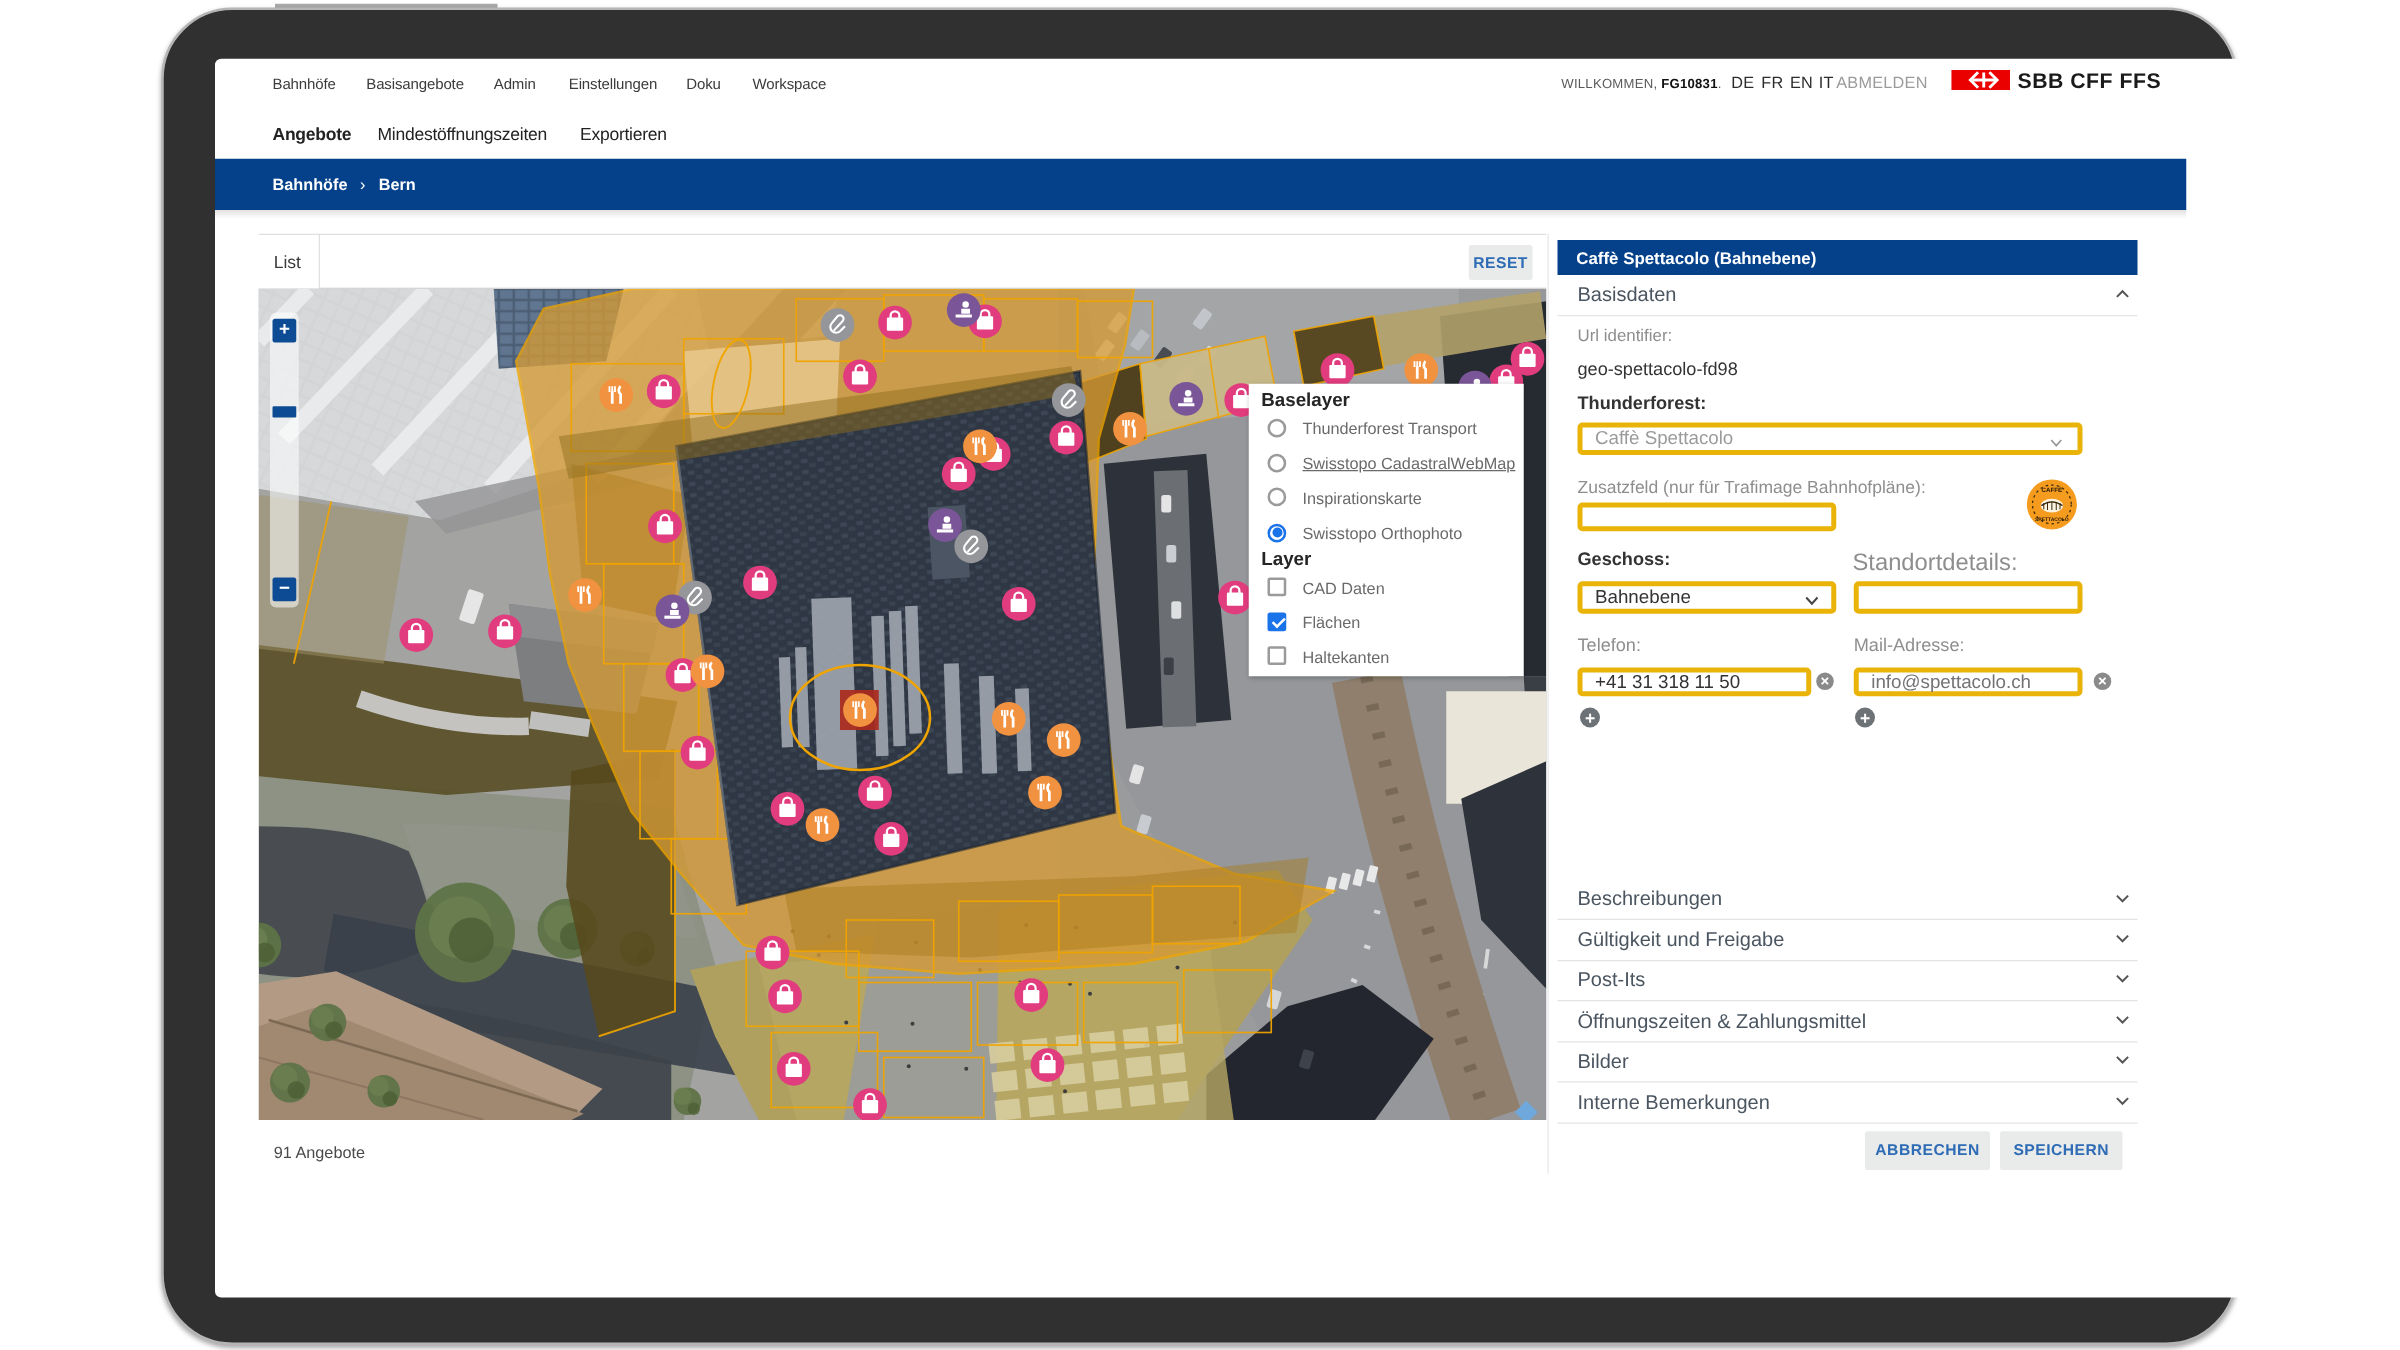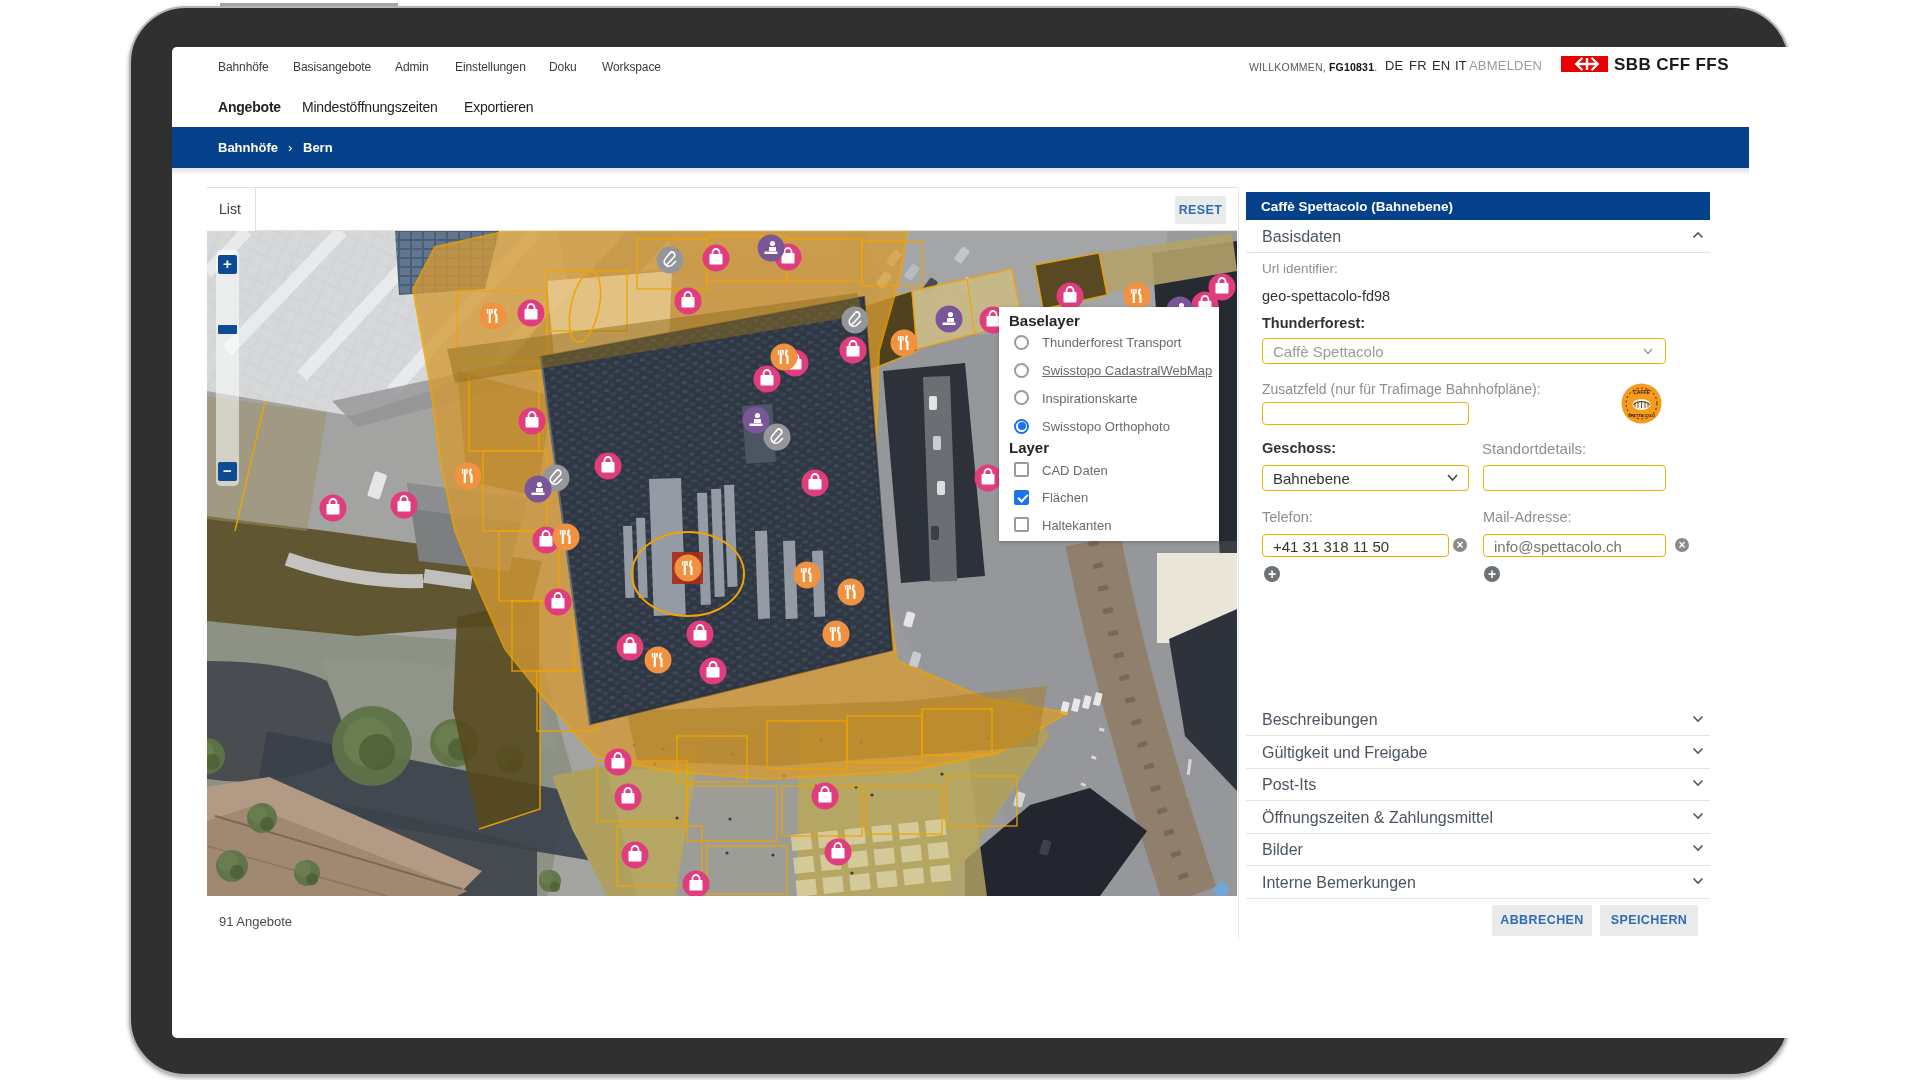--- a/index.html
+++ b/index.html
@@ -55,21 +55,21 @@
   
   #vdiv { position:absolute; left:1066px; top:140px; width:1px; height:752px; background:#e8e8e8; }
   #rp-head { position:absolute; left:1074px; top:145px; width:464px; height:28px; background:#04418a; }
   #rp-head span { position:absolute; left:15px; top:7px; font-size:13.5px; font-weight:bold; color:#fff; }
   .sect { position:absolute; left:1090px; font-size:16px; color:#4a5560; }
   .chev { position:absolute; left:1520px; width:10px; height:10px; }
   .chev svg { display:block; }
   .lbl { position:absolute; font-size:13.5px; color:#8e8e8e; }
   .val { position:absolute; font-size:14.5px; color:#333; }
   .blbl { position:absolute; font-size:14.5px; font-weight:bold; color:#333; }
-  .inp { position:absolute; border:1px solid #eab308; border-radius:4px; background:#fff; }
+  .inp { position:absolute; border:4px solid #eab308; border-radius:4px; background:#fff; }
   .inp .txt { position:absolute; left:10px; top:50%; transform:translateY(-50%); font-size:15px; }
   .hr { position:absolute; background:#e4e4e4; height:1px; }
   .xbtn { position:absolute; width:14px; height:14px; border-radius:50%; background:#8a8a8a; }
   .xbtn::before { content:"\00d7"; position:absolute; left:0; top:0; width:14px; height:14px;
     color:#fff; font-size:12px; line-height:14px; text-align:center; font-weight:bold; }
   .plus { position:absolute; width:16px; height:16px; border-radius:50%; background:#6d7277; }
   .plus::before { content:"+"; position:absolute; width:16px; height:16px; color:#fff;
     font-size:14px; line-height:16px; text-align:center; font-weight:bold; }
 </style>
 </head>
@@ -657,21 +657,21 @@
   <svg class="abs" style="left:1449px; top:336px;" width="41" height="41" viewBox="0 0 41 41">
     <circle cx="20.5" cy="20.5" r="20" fill="#f59b1e"></circle>
     <circle cx="20.5" cy="20.5" r="15.5" fill="none" stroke="#3a2a10" stroke-width="1" stroke-dasharray="2 2.5"></circle>
     <ellipse cx="20.5" cy="21.5" rx="9" ry="5.5" fill="#fdf4e0"></ellipse>
     <path d="M12,21.5 Q20.5,15.5 29,21.5" fill="none" stroke="#3a2a10" stroke-width="1"></path>
     <path d="M14,19.5 l0,5 M17,18.5 l0,6.5 M20.5,18 l0,7 M24,18.5 l0,6.5 M27,19.5 l0,5" stroke="#3a2a10" stroke-width="0.8"></path>
     <text x="20.5" y="10.5" text-anchor="middle" font-size="5" font-weight="bold" fill="#2a1c08" font-family="Liberation Sans, sans-serif">CAFFÈ</text>
     <text x="20.5" y="33.5" text-anchor="middle" font-size="4" font-weight="bold" fill="#2a1c08" font-family="Liberation Sans, sans-serif">SPETTACOLO</text>
   </svg>
   <span class="blbl" style="left:1090px; top:393px;">Geschoss:</span>
-  <span class="lbl" style="left:1310px; top:393px; font-size:15px;">Standortdetails:</span>
+  <span class="lbl" style="left:1310px; top:393px; font-size:19px;">Standortdetails:</span>
   <div class="inp" style="left:1090px; top:418px; width:207px; height:26px;">
     <span class="txt" style="color:#333;">Bahnebene</span>
     <svg style="position:absolute; right:10px; top:8px;" width="11" height="8" viewBox="0 0 11 8">
         <path d="M1,1 L5.5,6 L10,1" stroke="#444" stroke-width="1.6" fill="none"></path>
       </svg>
   </div>
   <div class="inp" style="left:1311px; top:418px; width:183px; height:26px;"></div>
   <span class="lbl" style="left:1090px; top:462px; font-size:14.5px;">Telefon:</span>
   <span class="lbl" style="left:1311px; top:462px; font-size:14.5px;">Mail-Adresse:</span>
   <div class="inp" style="left:1090px; top:487px; width:187px; height:23px;">

